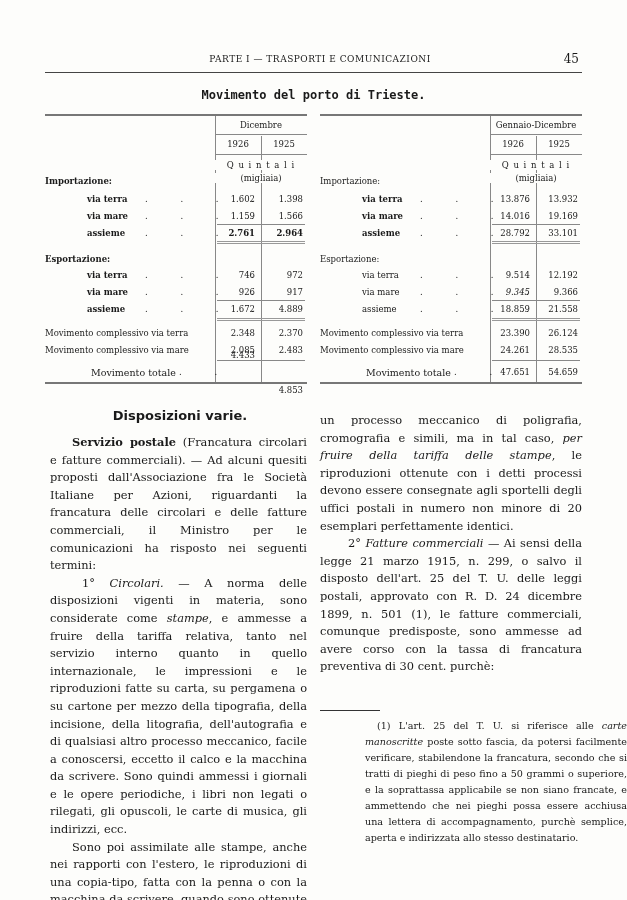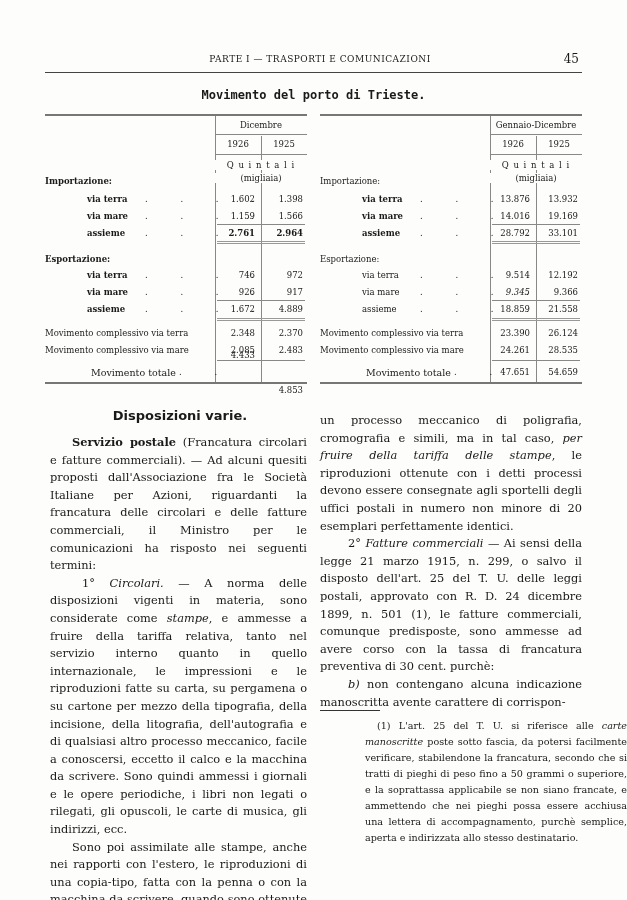--- a/index.html
+++ b/index.html
@@ -172,19 +172,18 @@
 
 <div class="abs col" style="left:50px; top:434px; width:257px;">
   <p class="indent"><b>Servizio postale</b> <span>(Francatura circolari e fatture commerciali). — Ad alcuni quesiti proposti dall'Associazione fra le Società Italiane per Azioni, riguardanti la francatura delle circolari e delle fatture commerciali, il Ministro per le comunicazioni ha risposto nei seguenti termini:</span></p>
   <p class="indent" style="text-indent:32px;"><span>1°</span> <i>Circolari.</i> <span>— A norma delle disposizioni vigenti in materia, sono considerate come</span> <i>stampe</i><span>, e ammesse a fruire della tariffa relativa, tanto nel servizio interno quanto in quello internazionale, le impressioni e le riproduzioni fatte su carta, su pergamena o su cartone per mezzo della tipografia, della incisione, della litografia, dell'autografia e di qualsiasi altro processo meccanico, facile a conoscersi, eccetto il calco e la macchina da scrivere. Sono quindi ammessi i giornali e le opere periodiche, i libri non legati o rilegati, gli opuscoli, le carte di musica, gli indirizzi, ecc.</span></p>
   <p class="indent">Sono poi assimilate alle stampe, anche nei rapporti con l'estero, le riproduzioni di una copia-tipo, fatta con la penna o con la macchina da scrivere, quando sono ottenute con</p>
 </div>
 
 <div class="abs col" style="left:320px; top:412px; width:262px;">
   <p><span>un processo meccanico di poligrafia, cromografia e simili, ma in tal caso,</span> <i>per fruire della tariffa delle stampe</i><span>, le riproduzioni ottenute con i detti processi devono essere consegnate agli sportelli degli uffici postali in numero non minore di 20 esemplari perfettamente identici.</span></p>
   <p style="text-indent:28px;"><span>2°</span> <i>Fatture commerciali</i> <span>— Ai sensi della legge 21 marzo 1915, n. 299, o salvo il disposto dell'art. 25 del T. U. delle leggi postali, approvato con R. D. 24 dicembre 1899, n. 501 (1), le fatture commerciali, comunque predisposte, sono ammesse ad avere corso con la tassa di francatura preventiva di 30 cent. purchè:</span></p>
-  <p style="text-indent:28px;"><i>b)</i> <span>non contengano alcuna indicazione manoscritta avente carattere di corrispon-</span></p>
 </div>
 
 <div class="abs fn-rule"></div>
 <div class="abs footnote" style="left:320px; top:718px; width:262px; text-indent:12px;">
   <span>(1) L'art. 25 del T. U. si riferisce alle</span> <i>carte manoscritte</i> <span>poste sotto fascia, da potersi facilmente verificare, stabilendone la francatura, secondo che si tratti di pieghi di peso fino a 50 grammi o superiore, e la soprattassa applicabile se non siano francate, e ammettendo che nei pieghi possa essere acchiusa una lettera di accompagnamento, purchè semplice, aperta e indirizzata allo stesso destinatario.</span>
 </div>
 
 </body></html>

